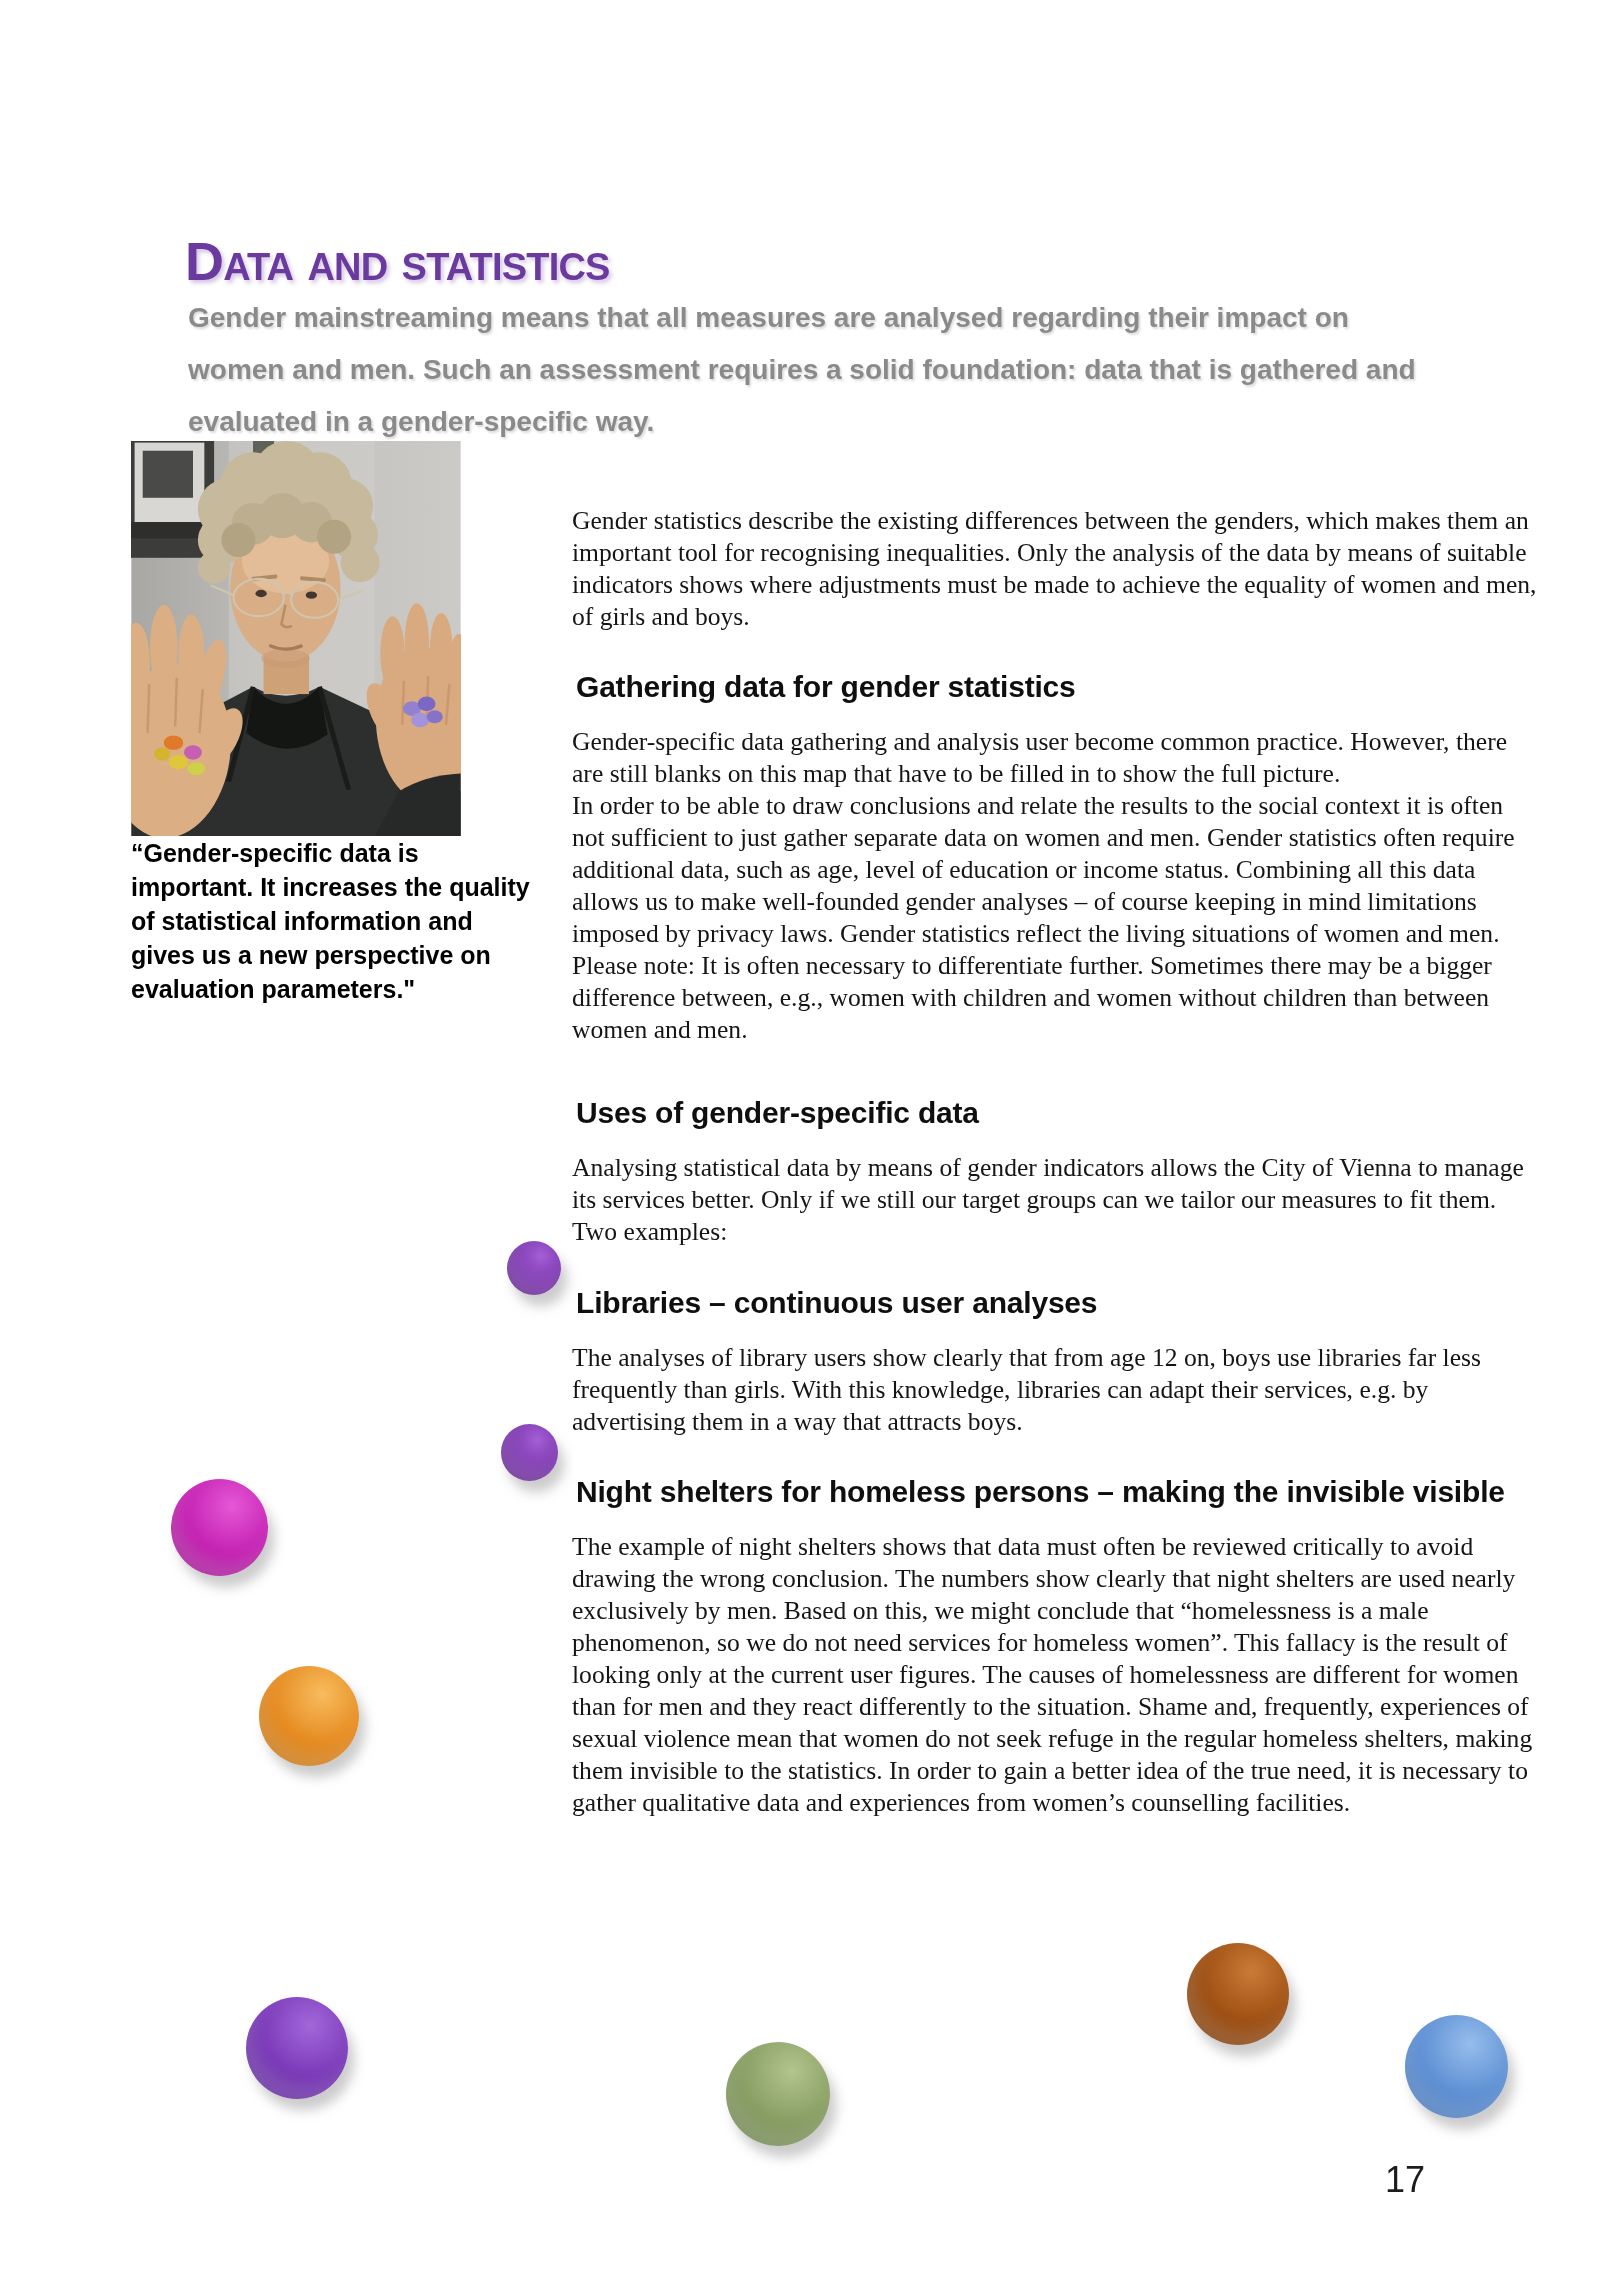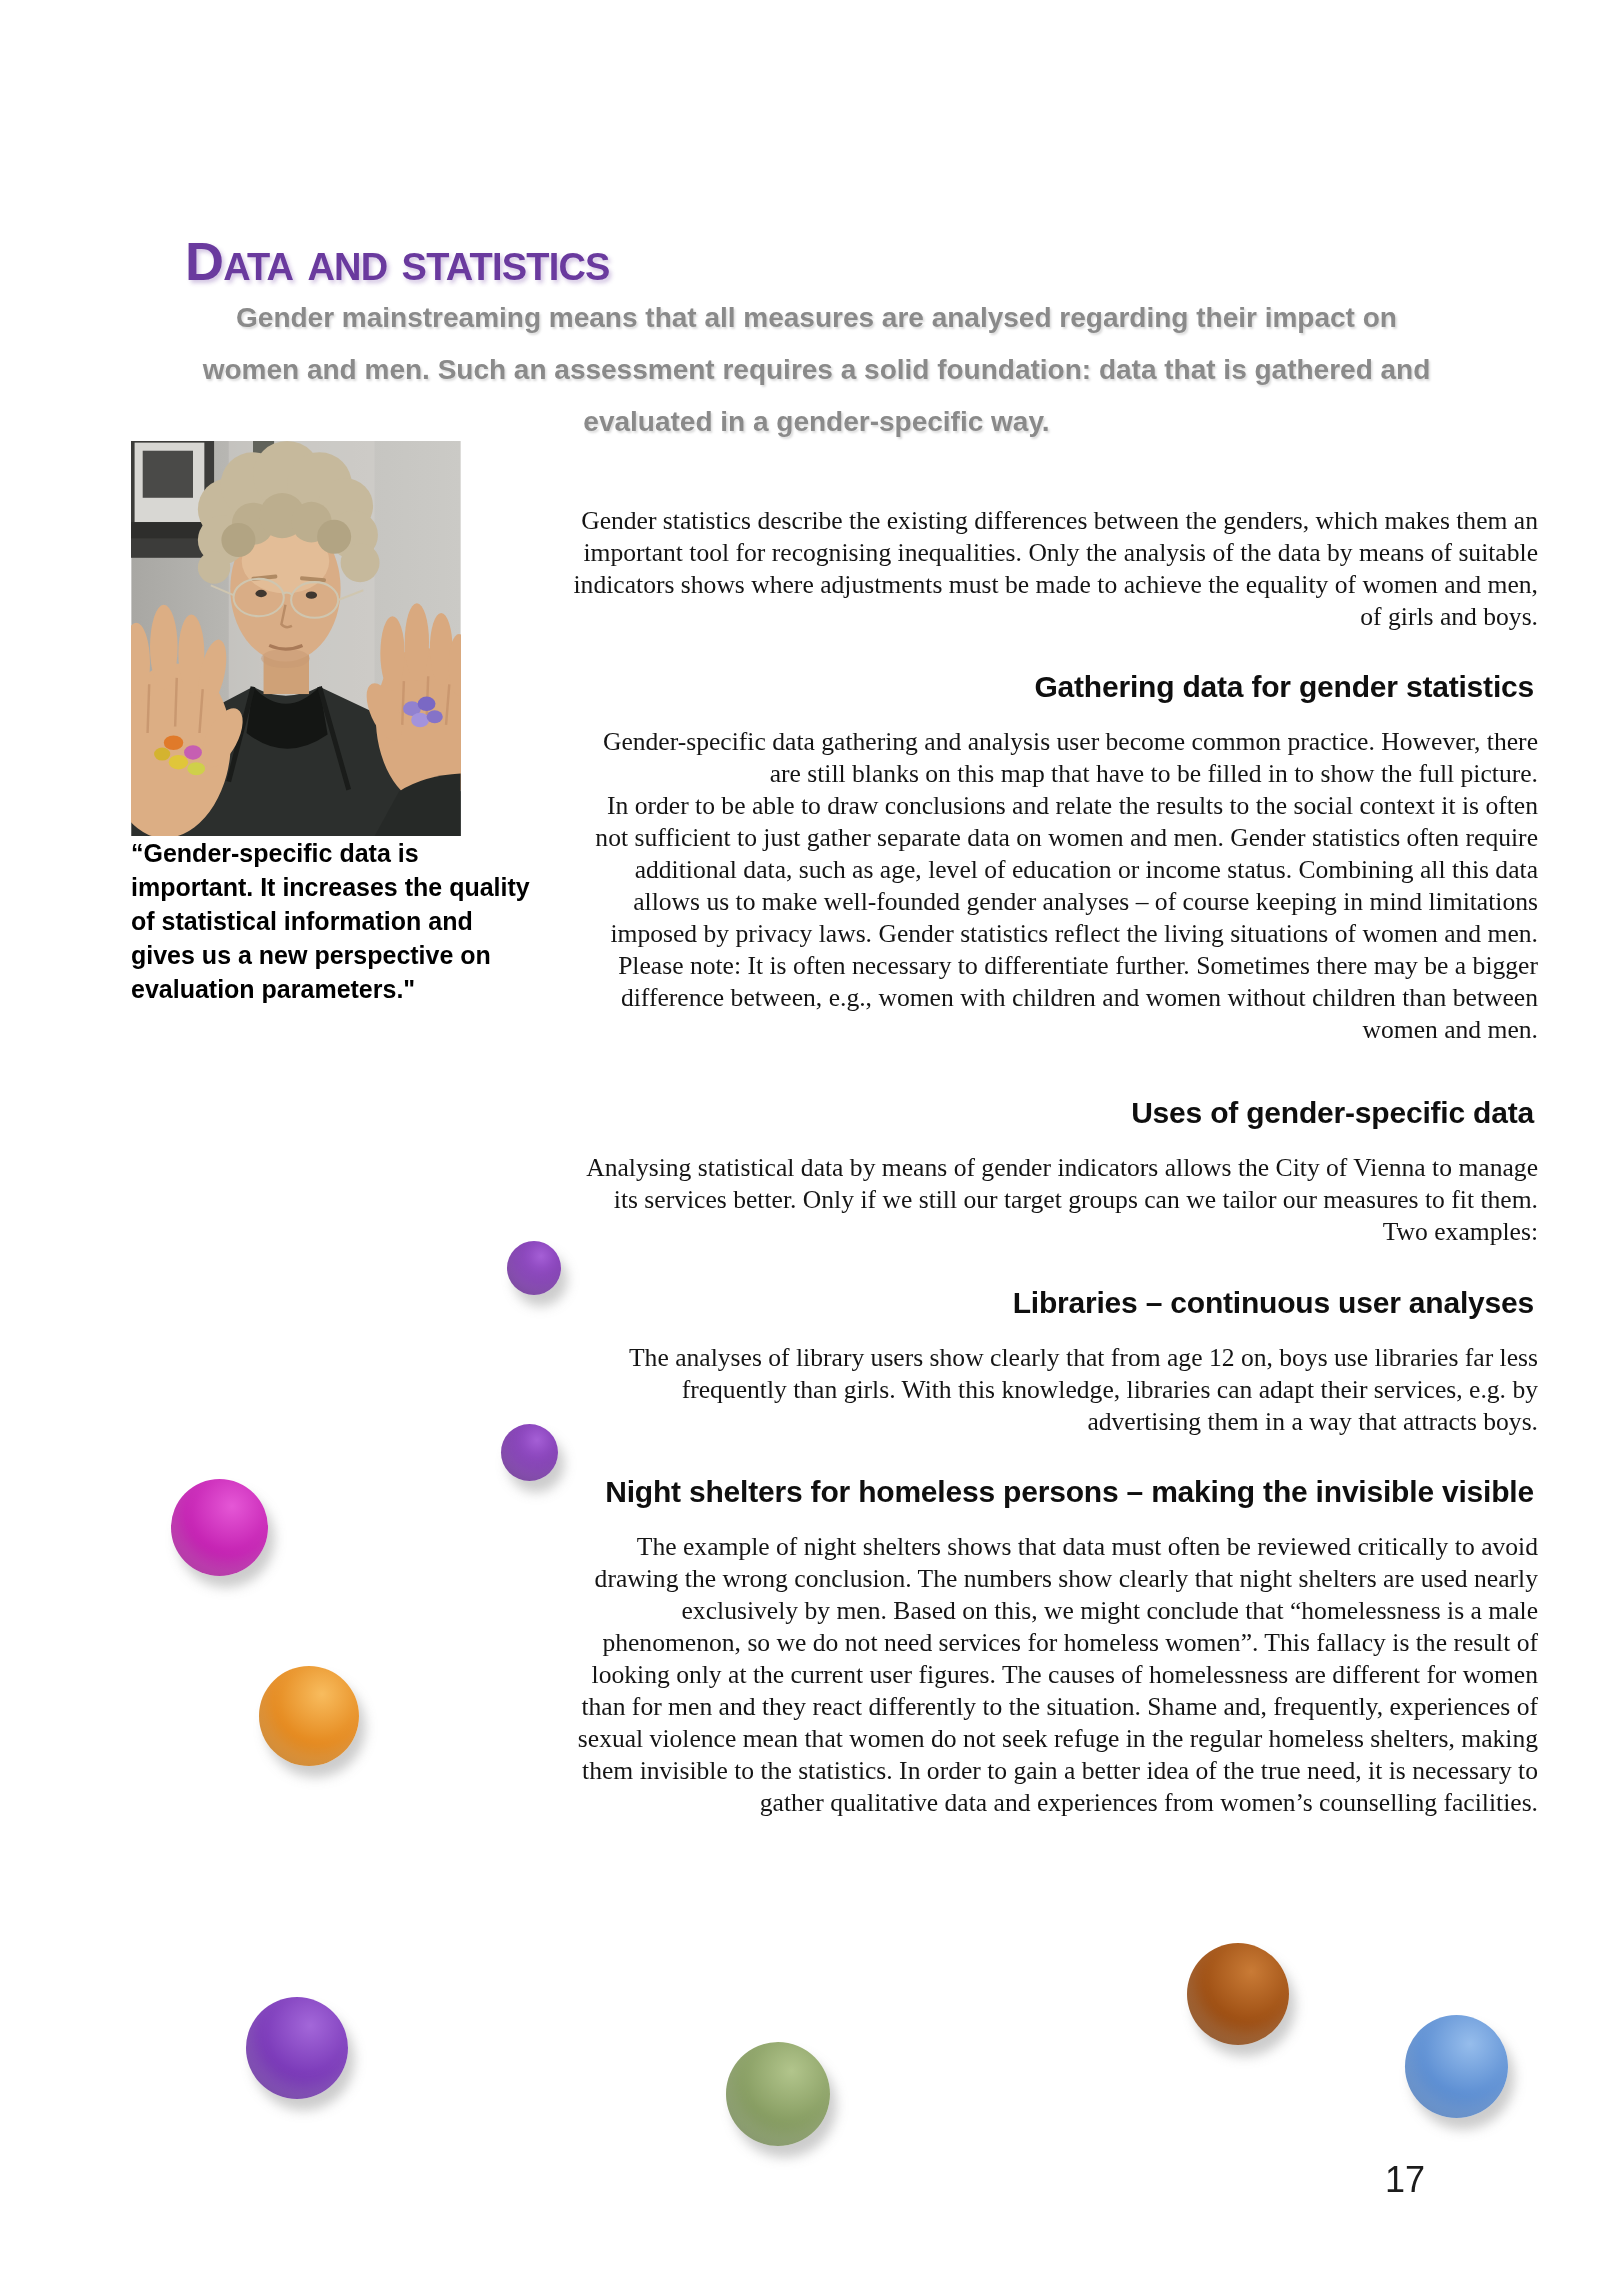--- a/index.html
+++ b/index.html
@@ -23,39 +23,38 @@
     color:#6a3a9e;
     text-shadow:2.4px 3.2px 4px rgba(106,58,158,0.30);
     white-space:nowrap;
   }
   .intro{
     left:188px;top:292px;width:1257px;
     font-weight:bold;
     font-size:28px;line-height:52px;
     color:#8a8a8a;
     text-shadow:1.6px 1.6px 2.4px rgba(0,0,0,0.15);
-    text-align:center;
   }
   .photo{
     left:131px;top:441px;width:330px;height:395px;
     display:block;
   }
   .caption{
     left:131px;top:836px;width:406px;
     font-weight:bold;
     font-size:25px;line-height:34px;
   }
   .caption .cap-name{color:#7c7c7c;}
   .caption .cap-quote{color:#000000;}
   .bodycol{
     left:572px;top:505px;width:966px;
     color:#151515;
     font-family:"Liberation Serif", serif;
     font-size:25.6px;line-height:32px;
-    text-align:right;
+    text-align:left;
   }
   .bodycol p{margin:0;}
   .bodycol h2{
     font-family:"Liberation Sans", sans-serif;
     font-weight:bold;
     font-size:30px;line-height:36px;
     letter-spacing:-0.2px;
     color:#0f0f0f;
     margin:4px;
   }

